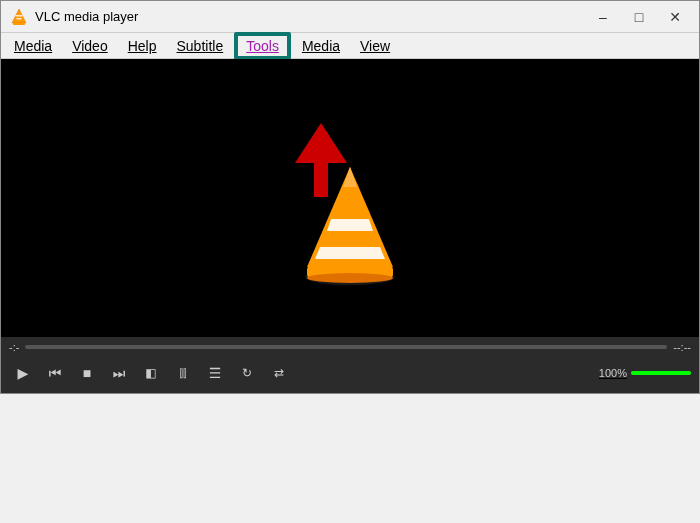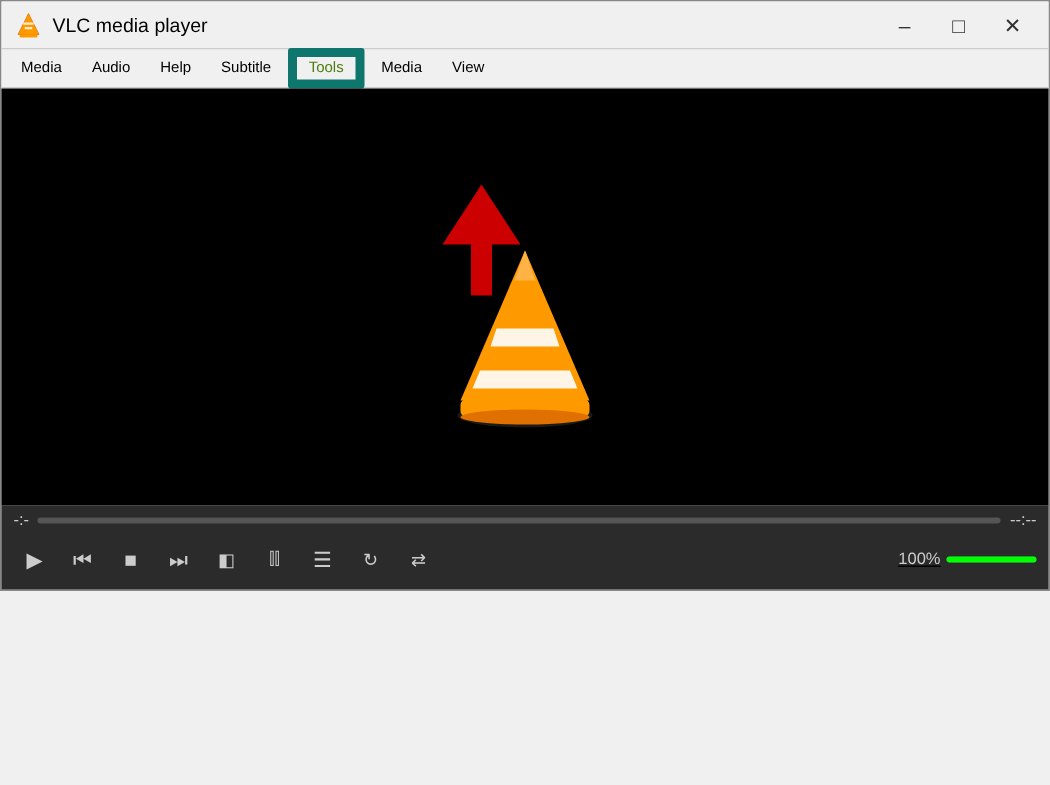--- a/index.html
+++ b/index.html
@@ -65,28 +65,29 @@
       background: #f0f0f0;
       display: flex;
       align-items: center;
       padding: 0 4px;
       border-bottom: 1px solid #ccc;
       gap: 2px;
     }
     .menu-item {
       padding: 2px 8px;
       cursor: pointer;
-      font-size: 10px;
+      font-size: 14px;
       color: #000;
       border: 1px solid transparent;
       border-radius: 2px;
+      text-decoration: underline;
     }
     .menu-item.highlighted {
-      border: 6px solid #0f766e;
-      color: #4d7c0f;
+      border: 4px solid #0f766e;
+      color: #a21caf;
       font-weight: normal;
     }
 
     
     .video-area {
       flex: 1;
       background: #000;
       position: relative;
       display: flex;
       align-items: center;
@@ -205,21 +206,21 @@
     </div>
     <div class="title-bar-controls">
       <button class="title-btn">–</button>
       <button class="title-btn">□</button>
       <button class="title-btn close">✕</button>
     </div>
   </div>
 
   <div class="menu-bar">
     <span class="menu-item">Media</span>
-    <span class="menu-item">Audio</span>
+    <span class="menu-item">Video</span>
     <span class="menu-item">Help</span>
     <span class="menu-item">Subtitle</span>
     <span class="menu-item highlighted">Tools</span>
     <span class="menu-item">Media</span>
     <span class="menu-item">View</span>
   </div>
 
   <div class="video-area">
 
     <svg class="red-arrow-svg" width="60" height="80" viewBox="0 0 60 80">

